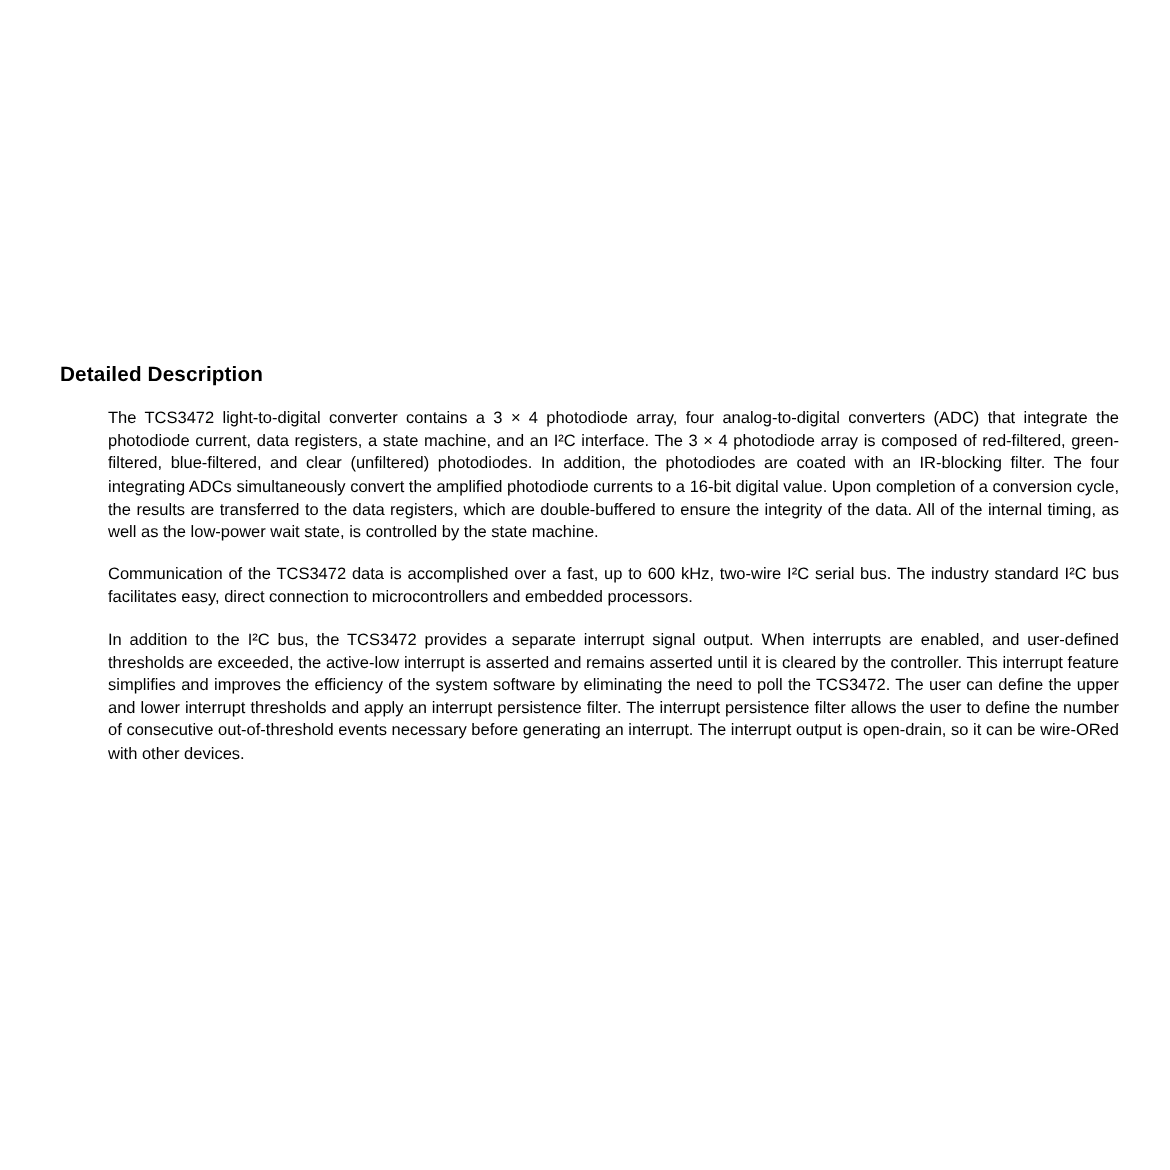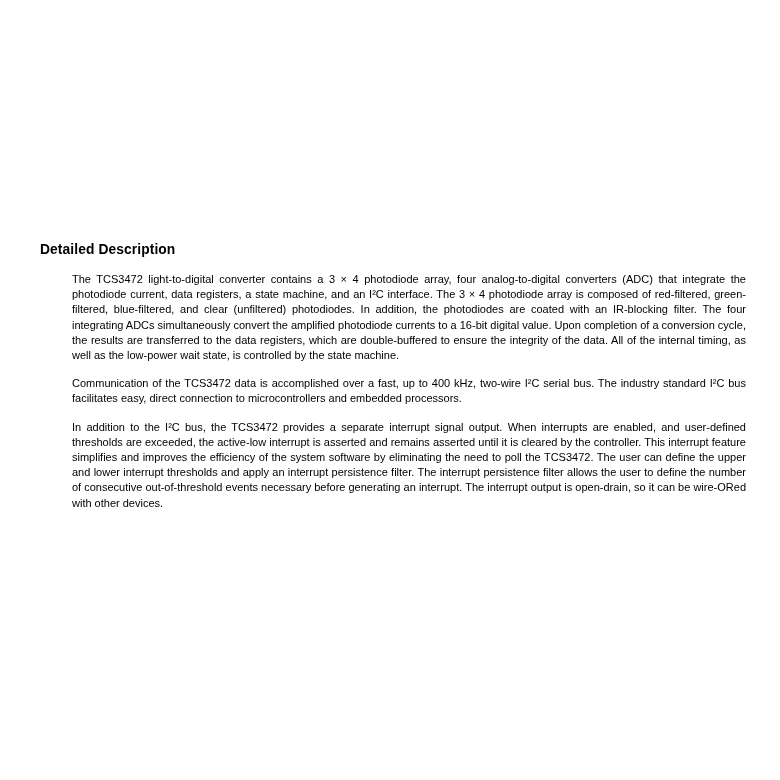--- a/index.html
+++ b/index.html
@@ -43,16 +43,16 @@
     margin-top: 14px;
   }
 </style>
 </head>
 <body>
 
 <div class="page">
   <section class="section">
     <h2 class="section-heading">Detailed Description</h2>
     <p class="body-paragraph">The TCS3472 light-to-digital converter contains a 3 × 4 photodiode array, four analog-to-digital converters (ADC) that integrate the photodiode current, data registers, a state machine, and an I²C interface. The 3 × 4 photodiode array is composed of red-filtered, green-filtered, blue-filtered, and clear (unfiltered) photodiodes. In addition, the photodiodes are coated with an IR-blocking filter. The four integrating ADCs simultaneously convert the amplified photodiode currents to a 16-bit digital value. Upon completion of a conversion cycle, the results are transferred to the data registers, which are double-buffered to ensure the integrity of the data. All of the internal timing, as well as the low-power wait state, is controlled by the state machine.</p>
-    <p class="body-paragraph">Communication of the TCS3472 data is accomplished over a fast, up to 400 kHz, two-wire I²C serial bus. The industry standard I²C bus facilitates easy, direct connection to microcontrollers and embedded processors.</p>
+    <p class="body-paragraph">Communication of the TCS3472 data is accomplished over a fast, up to 600 kHz, two-wire I²C serial bus. The industry standard I²C bus facilitates easy, direct connection to microcontrollers and embedded processors.</p>
     <p class="body-paragraph">In addition to the I²C bus, the TCS3472 provides a separate interrupt signal output. When interrupts are enabled, and user-defined thresholds are exceeded, the active-low interrupt is asserted and remains asserted until it is cleared by the controller. This interrupt feature simplifies and improves the efficiency of the system software by eliminating the need to poll the TCS3472. The user can define the upper and lower interrupt thresholds and apply an interrupt persistence filter. The interrupt persistence filter allows the user to define the number of consecutive out-of-threshold events necessary before generating an interrupt. The interrupt output is open-drain, so it can be wire-ORed with other devices.</p>
   </section>
 </div>
 
 </body></html>

